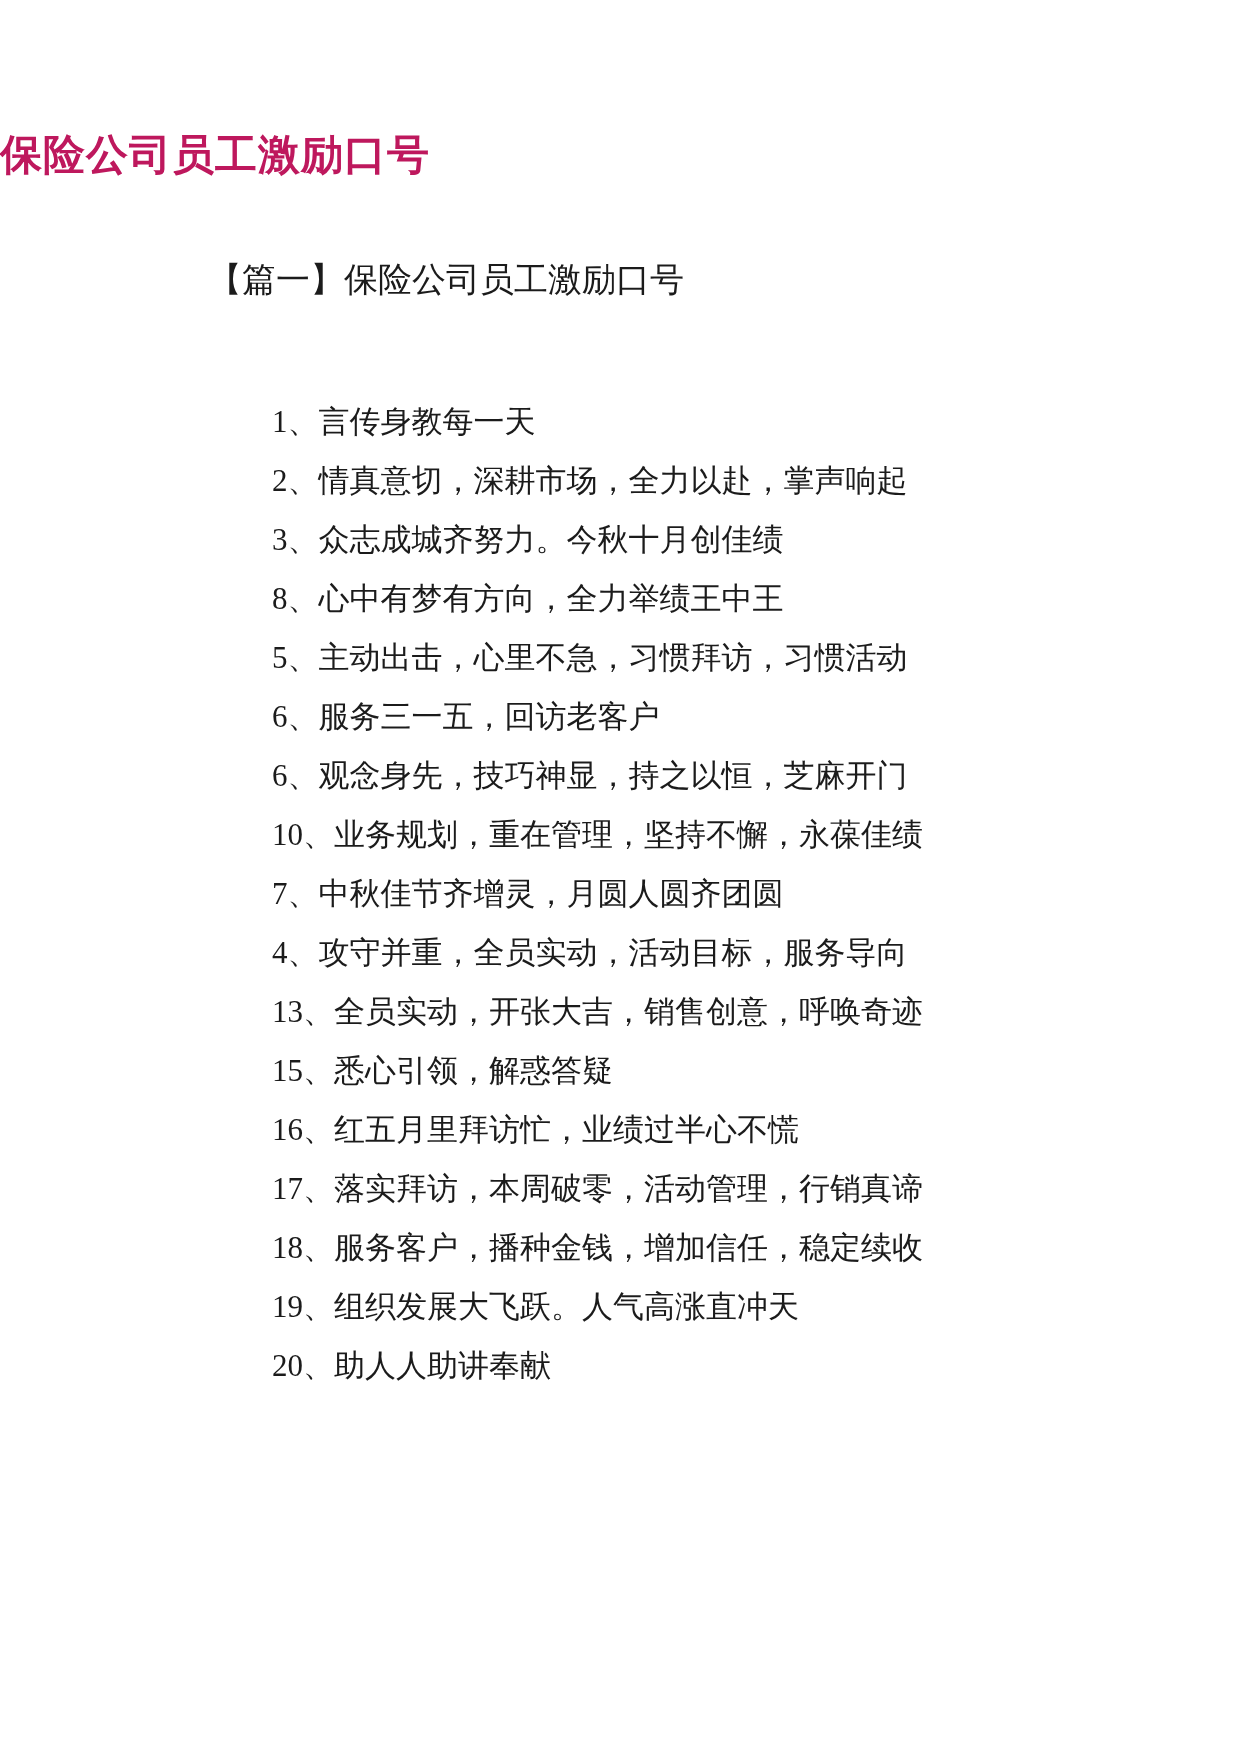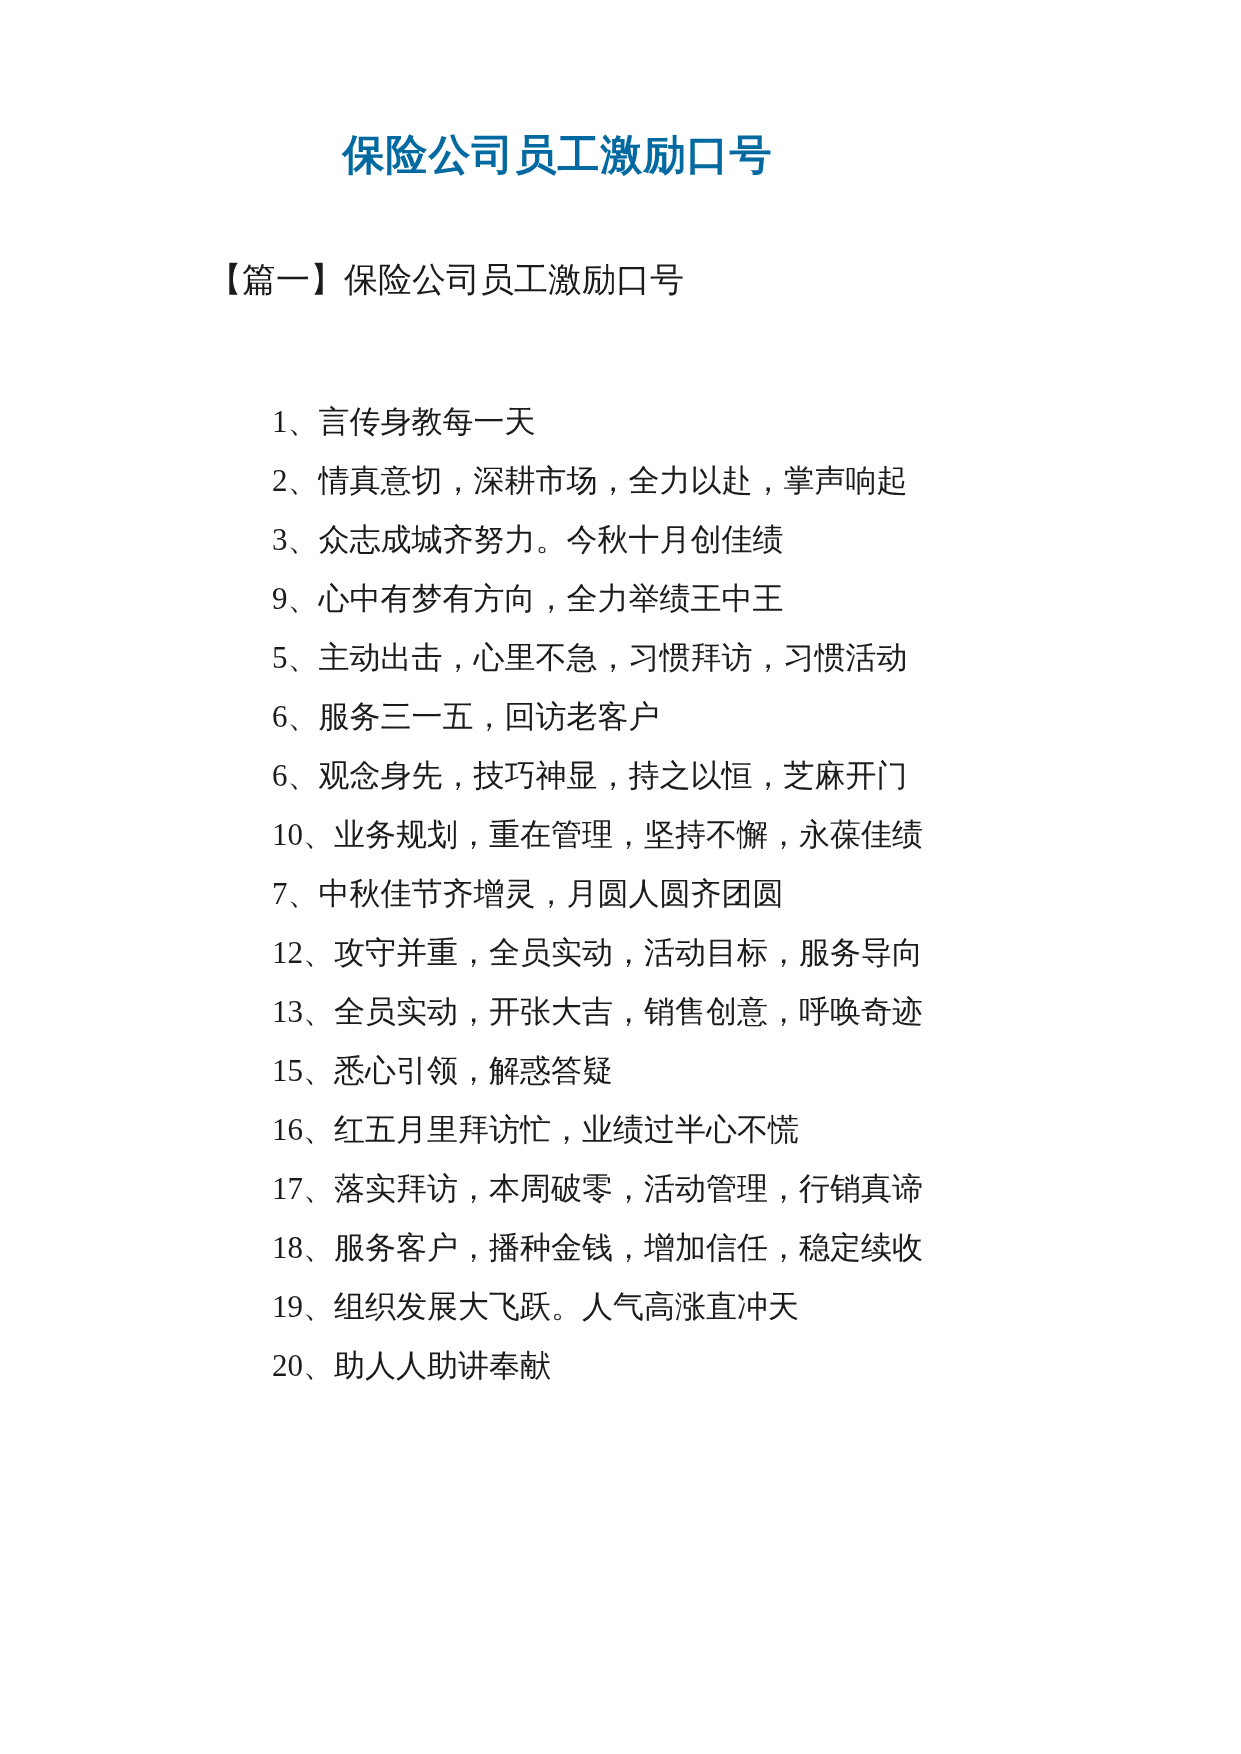--- a/index.html
+++ b/index.html
@@ -17,27 +17,26 @@
     font-family: "Liberation Serif", "DejaVu Serif", serif;
     overflow: hidden;
     box-sizing: border-box;
   }
   .doc-title {
     margin: 0;
     padding-top: 128px;
     padding-right: 126px;      
     box-sizing: border-box;
     width: 100%;
-    text-align: center;
     font-family: "Liberation Sans", "DejaVu Sans", sans-serif;
     font-weight: 700;
     font-size: 42px;
     line-height: 54px;
     letter-spacing: 1px;
-    color: #0369a1;
+    color: #be185d;
   }
   .section-heading {
     margin: 76px 0 0 0;
     padding-left: 208px;
     font-size: 34px;
     line-height: 44px;
     font-weight: 400;
     color: #1b1b1b;
   }
   .slogan-list {
@@ -57,27 +56,27 @@
 
 <div class="page">
   <h1 class="doc-title">保险公司员工激励口号</h1>
 
   <p class="section-heading">【篇一】保险公司员工激励口号</p>
 
   <ol class="slogan-list">
       <li>1、言传身教每一天</li>
       <li>2、情真意切，深耕市场，全力以赴，掌声响起</li>
       <li>3、众志成城齐努力。今秋十月创佳绩</li>
-      <li>9、心中有梦有方向，全力举绩王中王</li>
+      <li>8、心中有梦有方向，全力举绩王中王</li>
       <li>5、主动出击，心里不急，习惯拜访，习惯活动</li>
       <li>6、服务三一五，回访老客户</li>
       <li>6、观念身先，技巧神显，持之以恒，芝麻开门</li>
       <li>10、业务规划，重在管理，坚持不懈，永葆佳绩</li>
       <li>7、中秋佳节齐增灵，月圆人圆齐团圆</li>
-      <li>12、攻守并重，全员实动，活动目标，服务导向</li>
+      <li>4、攻守并重，全员实动，活动目标，服务导向</li>
       <li>13、全员实动，开张大吉，销售创意，呼唤奇迹</li>
       <li>15、悉心引领，解惑答疑</li>
       <li>16、红五月里拜访忙，业绩过半心不慌</li>
       <li>17、落实拜访，本周破零，活动管理，行销真谛</li>
       <li>18、服务客户，播种金钱，增加信任，稳定续收</li>
       <li>19、组织发展大飞跃。人气高涨直冲天</li>
       <li>20、助人人助讲奉献</li>
     </ol>
 </div>
 

